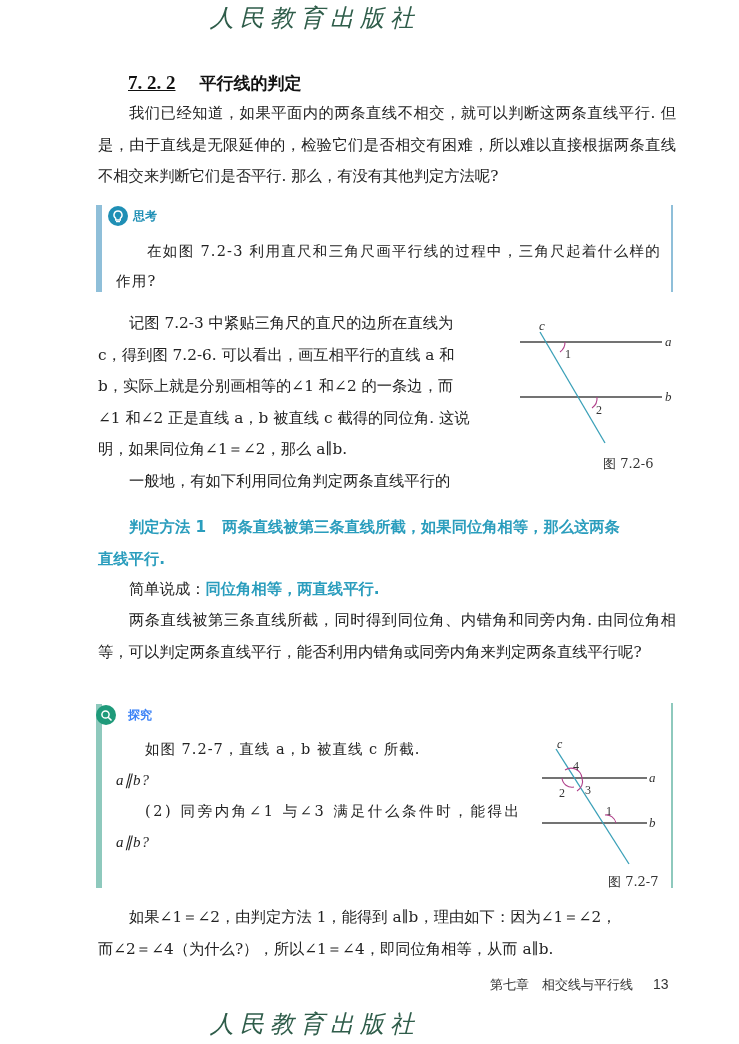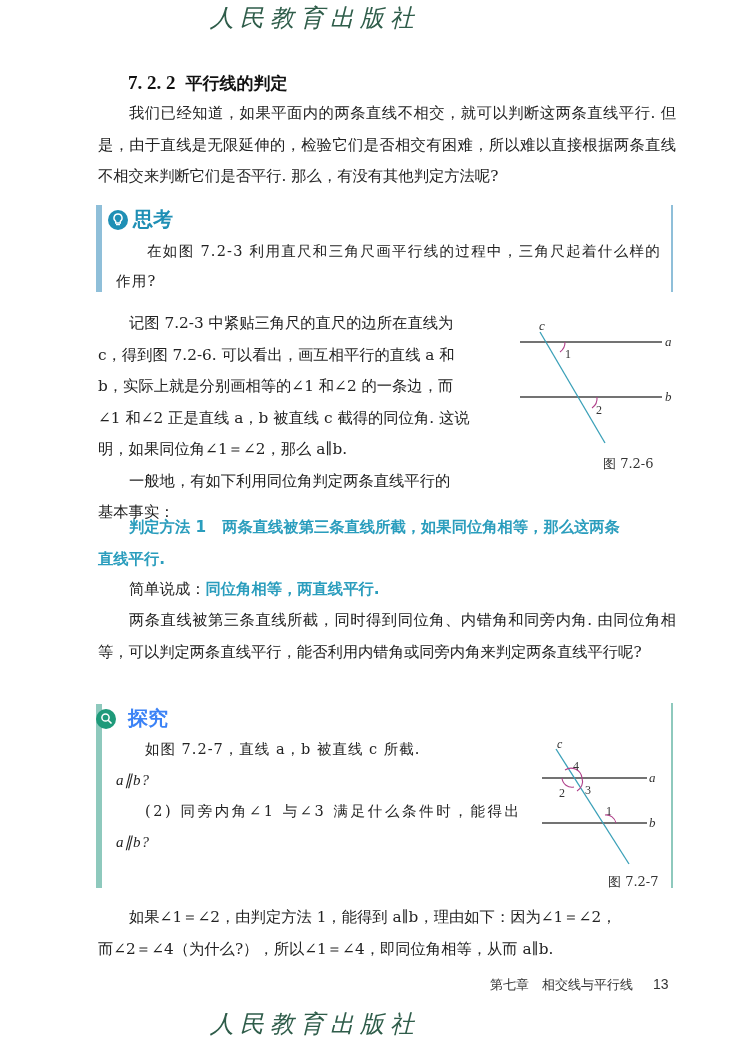--- a/index.html
+++ b/index.html
@@ -5,28 +5,28 @@
   html, body { margin: 0; padding: 0; background: #ffffff; }
   body { width: 739px; height: 1044px; position: relative; overflow: hidden;
          font-family: "DejaVu Serif", "Liberation Serif", serif; color: #222; }
   .publisher { position: absolute; left: 0; width: 630px; text-align: center;
                font-family: "DejaVu Serif", serif; font-style: italic; font-size: 24px;
                color: #2f5d4a; letter-spacing: 6px; }
   .publisher.top { top: 2px; }
   .publisher.bottom { top: 1008px; }
   .section-title { position: absolute; left: 128px; top: 72px; font-family: "DejaVu Sans", sans-serif;
                    font-weight: bold; font-size: 17px; color: #111; }
-  .section-title .num { margin-right: 10px; font-family: "Liberation Serif", serif; font-size: 19px; }
+  .section-title .num { margin-right: 24px; font-family: "Liberation Serif", serif; font-size: 19px; text-decoration: underline; }
   .para { position: absolute; font-size: 15.3px; line-height: 31.5px; color: #222; text-align: justify; }
   .i { font-style: italic; font-family: "Liberation Serif", serif; font-size: 17px; }
   .hl-bold { color: #2a9dbd; font-family: "DejaVu Sans", sans-serif; font-weight: bold; }
   .box-bar { position: absolute; width: 6px; }
   .box-line { position: absolute; width: 2px; }
   .box-head { position: absolute; display: flex; align-items: center; gap: 5px;
-              font-family: "DejaVu Sans", sans-serif; font-size: 20px; font-weight: bold; }
+              font-family: "DejaVu Sans", sans-serif; font-size: 12px; font-weight: bold; }
   .box-icon { width: 20px; height: 20px; border-radius: 50%; display: inline-flex; align-items: center;
               justify-content: center; color: #fff; font-size: 12px; }
   .fig { position: absolute; }
   .caption { position: absolute; font-size: 13px; color: #333; font-family: "DejaVu Serif", serif; margin-left: 37px; }
   .footer { position: absolute; left: 490px; top: 976px; font-size: 13px; color: #333; }
   .footer .page { margin-left: 20px; font-family: "Liberation Sans", sans-serif; font-size: 14px; }
 </style>
 </head>
 <body>
 
@@ -51,21 +51,20 @@
 </div>
 <div class="para" style="left:116px; top:236px; width:545px; text-indent:31px; font-size:14.5px; letter-spacing:1.2px; line-height:30px;">在如图 7.2-3 利用直尺和三角尺画平行线的过程中，三角尺起着什么样的作用?</div>
 
 <div class="para" style="left:98px; top:308px; width:410px; line-height:31.5px;">
   <div style="text-indent:31px;">记图 7.2-3 中紧贴三角尺的直尺的边所在直线为</div>
   <div>c，得到图 7.2-6. 可以看出，画互相平行的直线 a 和</div>
   <div>b，实际上就是分别画相等的∠1 和∠2 的一条边，而</div>
   <div>∠1 和∠2 正是直线 a，b 被直线 c 截得的同位角. 这说</div>
   <div>明，如果同位角∠1＝∠2，那么 a∥b.</div>
   <div style="text-indent:31px;">一般地，有如下利用同位角判定两条直线平行的</div>
-  <div>基本事实：</div>
 </div>
 
 <svg class="fig" style="left:510px; top:318px;" width="175" height="145" viewBox="0 0 175 145">
   <line x1="10" y1="24" x2="152" y2="24" stroke="#444" stroke-width="1.3"></line>
   <line x1="10" y1="79" x2="152" y2="79" stroke="#444" stroke-width="1.3"></line>
   <line x1="30" y1="14" x2="95" y2="125" stroke="#3aa0b8" stroke-width="1.3"></line>
   <path d="M50 34 A12 12 0 0 0 55 24" fill="none" stroke="#b0408a" stroke-width="1.1"></path>
   <path d="M82 90 A12 12 0 0 0 87 79" fill="none" stroke="#b0408a" stroke-width="1.1"></path>
   <text x="29" y="12" font-size="13" font-style="italic" font-family="Liberation Serif, serif" fill="#333">c</text>
   <text x="155" y="28" font-size="13" font-style="italic" font-family="Liberation Serif, serif" fill="#333">a</text>

